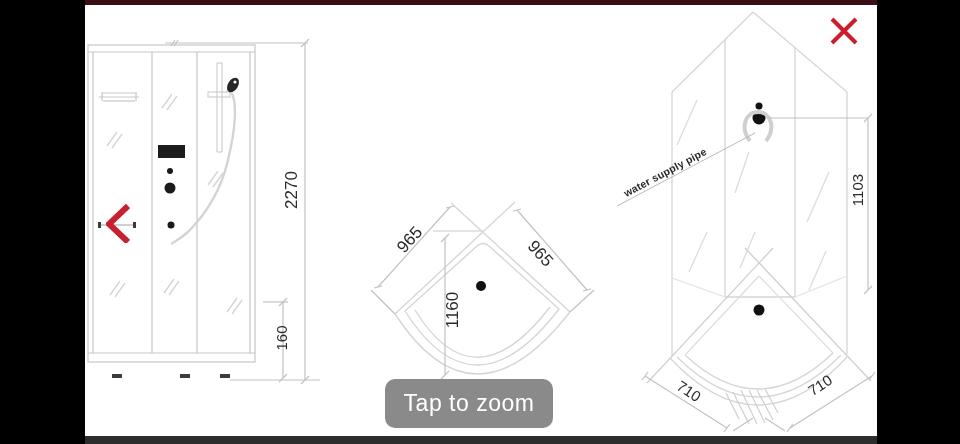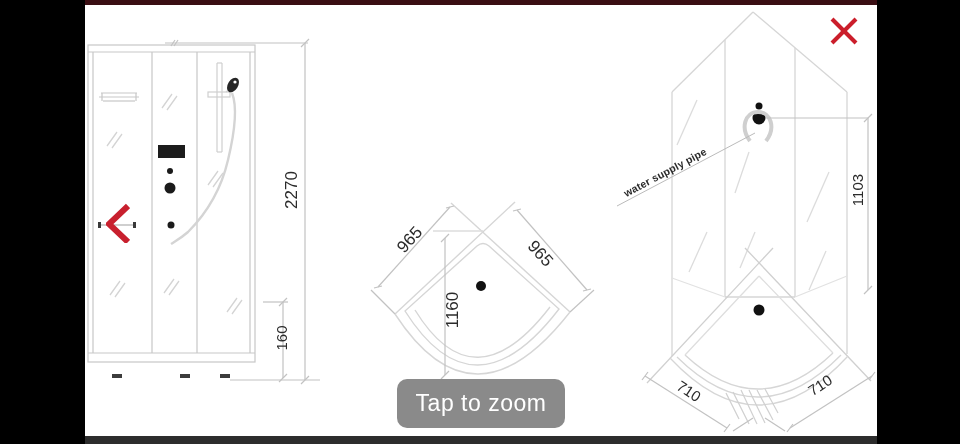--- a/index.html
+++ b/index.html
@@ -15,21 +15,21 @@
   .dim{position:absolute;color:#2b2b2b;white-space:nowrap;
        transform:translate(-50%,-50%) rotate(var(--rot,0deg));
        font-family:"Liberation Sans",sans-serif;}
   .dim.big{font-size:17px;}
   .dim.mid{font-size:15px;}
   .dim.note{font-size:10.5px;font-weight:bold;letter-spacing:.2px;}
   .back-btn{position:absolute;left:21px;top:203px;width:24px;height:40px;background:none;border:0;
             padding:0;cursor:pointer;}
   .close-btn{position:absolute;left:744px;top:16px;width:30px;height:30px;background:none;border:0;
              padding:0;cursor:pointer;}
-  .zoom-btn{position:absolute;left:312px;top:379px;width:168px;height:49px;
+  .zoom-btn{position:absolute;left:300px;top:379px;width:168px;height:49px;
             background:#8a8a8a;border:0;border-radius:10px;color:#fff;
             font-size:23px;font-family:"Liberation Sans",sans-serif;letter-spacing:.5px;
             display:flex;align-items:center;justify-content:center;cursor:pointer;}
 </style>
 </head>
 <body>
 
 <div class="stage">
   <div class="letterbox left"></div>
   <div class="letterbox right"></div>

